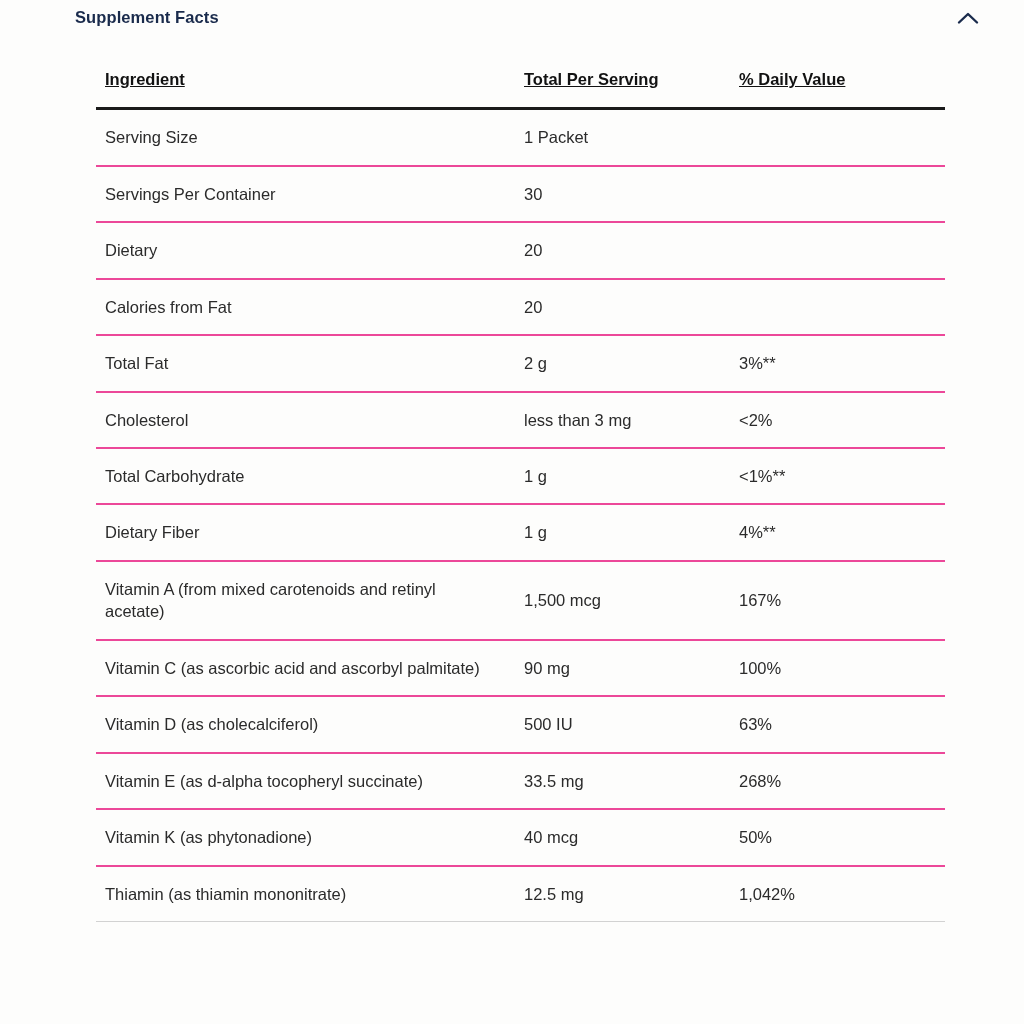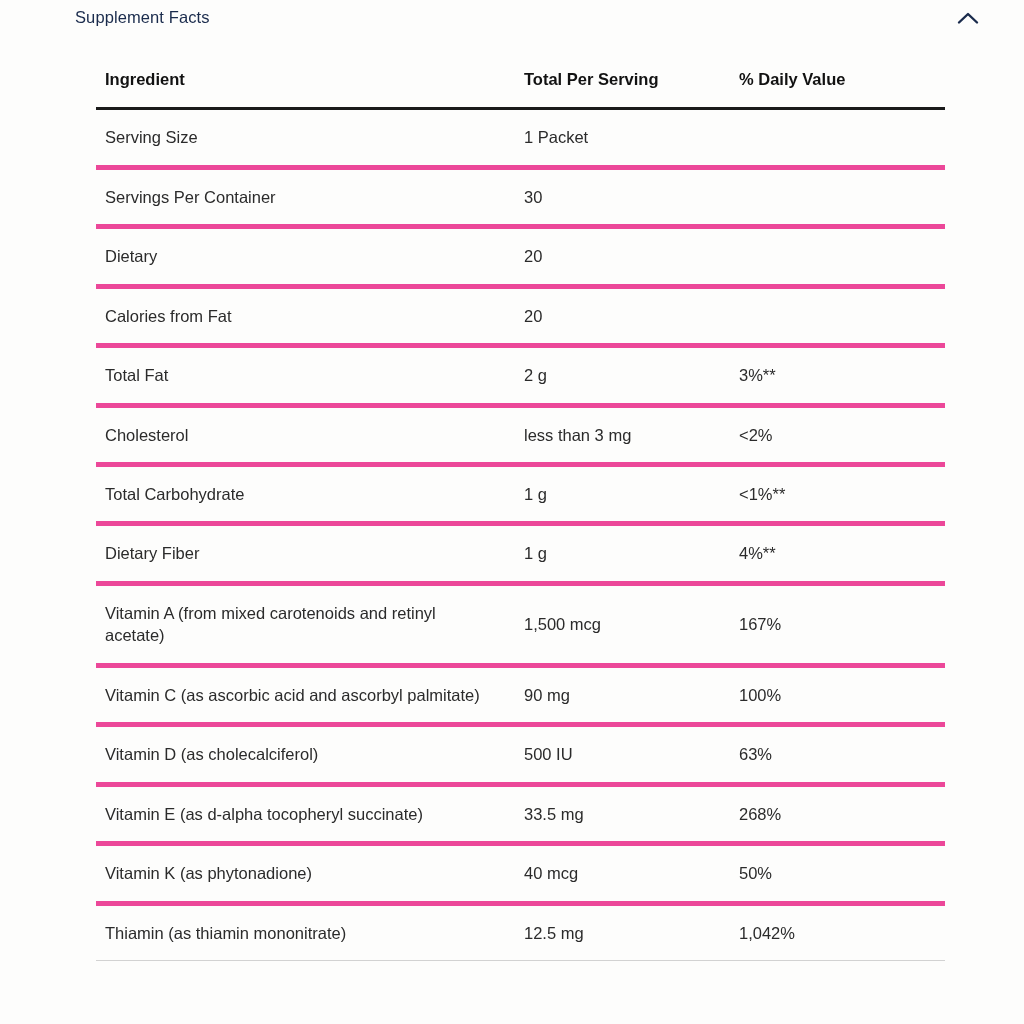--- a/index.html
+++ b/index.html
@@ -28,21 +28,21 @@
     position: relative;
     height: 36px;
     padding: 0 34px 0 75px;
     display: flex;
     align-items: flex-start;
     justify-content: space-between;
     box-sizing: border-box;
   }
   .section-title {
     font-size: 16.5px;
-    font-weight: normal;
+    font-weight: bold;
     color: #1a2b4c;
     letter-spacing: .1px;
     line-height: 1.1;
     padding-top: 8px;
     white-space: nowrap;
   }
   .collapse-btn {
     width: 44px;
     height: 30px;
     display: flex;
@@ -75,32 +75,33 @@
   table.facts thead th {
     text-align: left;
     vertical-align: top;
     font-size: 16.5px;
     font-weight: bold;
     color: #121212;
     line-height: 1.42;
     padding: 12px 16px 16px 9px;
     border-bottom: 3px solid #1a1a1a;
     box-sizing: border-box;
+    text-decoration: underline;
   }
   table.facts thead th.th-dv { padding-left: 19px; }
 
   table.facts tbody td {
     text-align: left;
     vertical-align: middle;
     font-size: 16.5px;
     font-weight: normal;
     color: #2b2b2b;
     line-height: 1.36;
     padding: 16px 16px 16px 9px;
-    border-bottom: 5px solid #ec4899;
+    border-bottom: 2px solid #ec4899;
     box-sizing: border-box;
   }
   table.facts tbody td.td-dv { padding-left: 19px; }
   table.facts tbody td.td-ing { padding-right: 26px; }
   table.facts tbody tr:last-child td { border-bottom: 1px solid #d2d2d2; }
 </style>
 </head>
 <body>
 
 <div class="panel">

